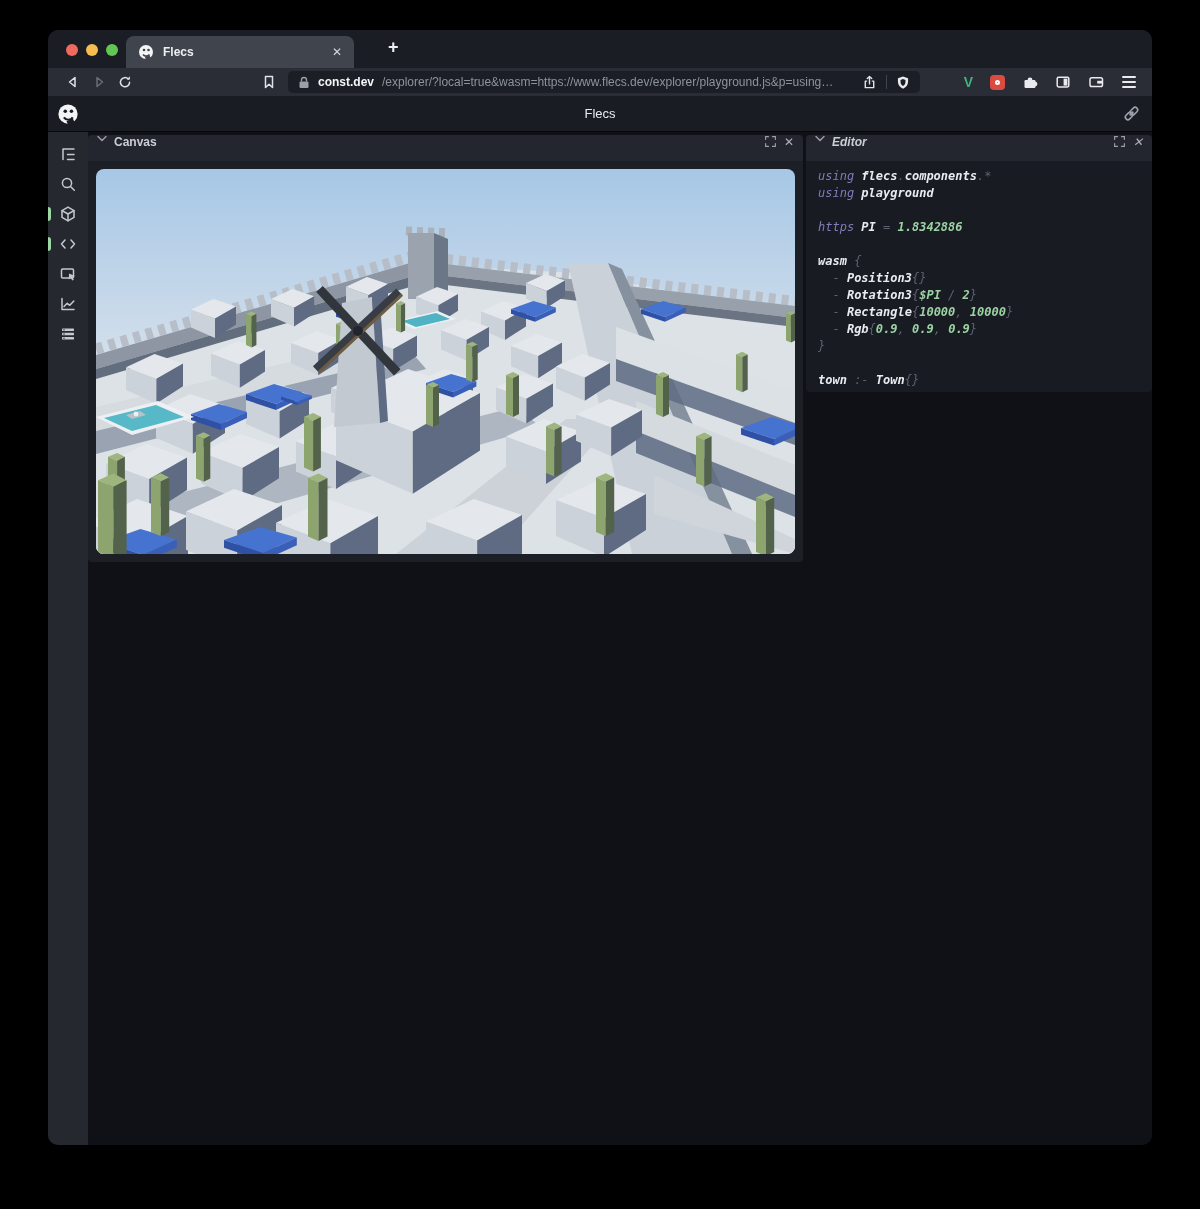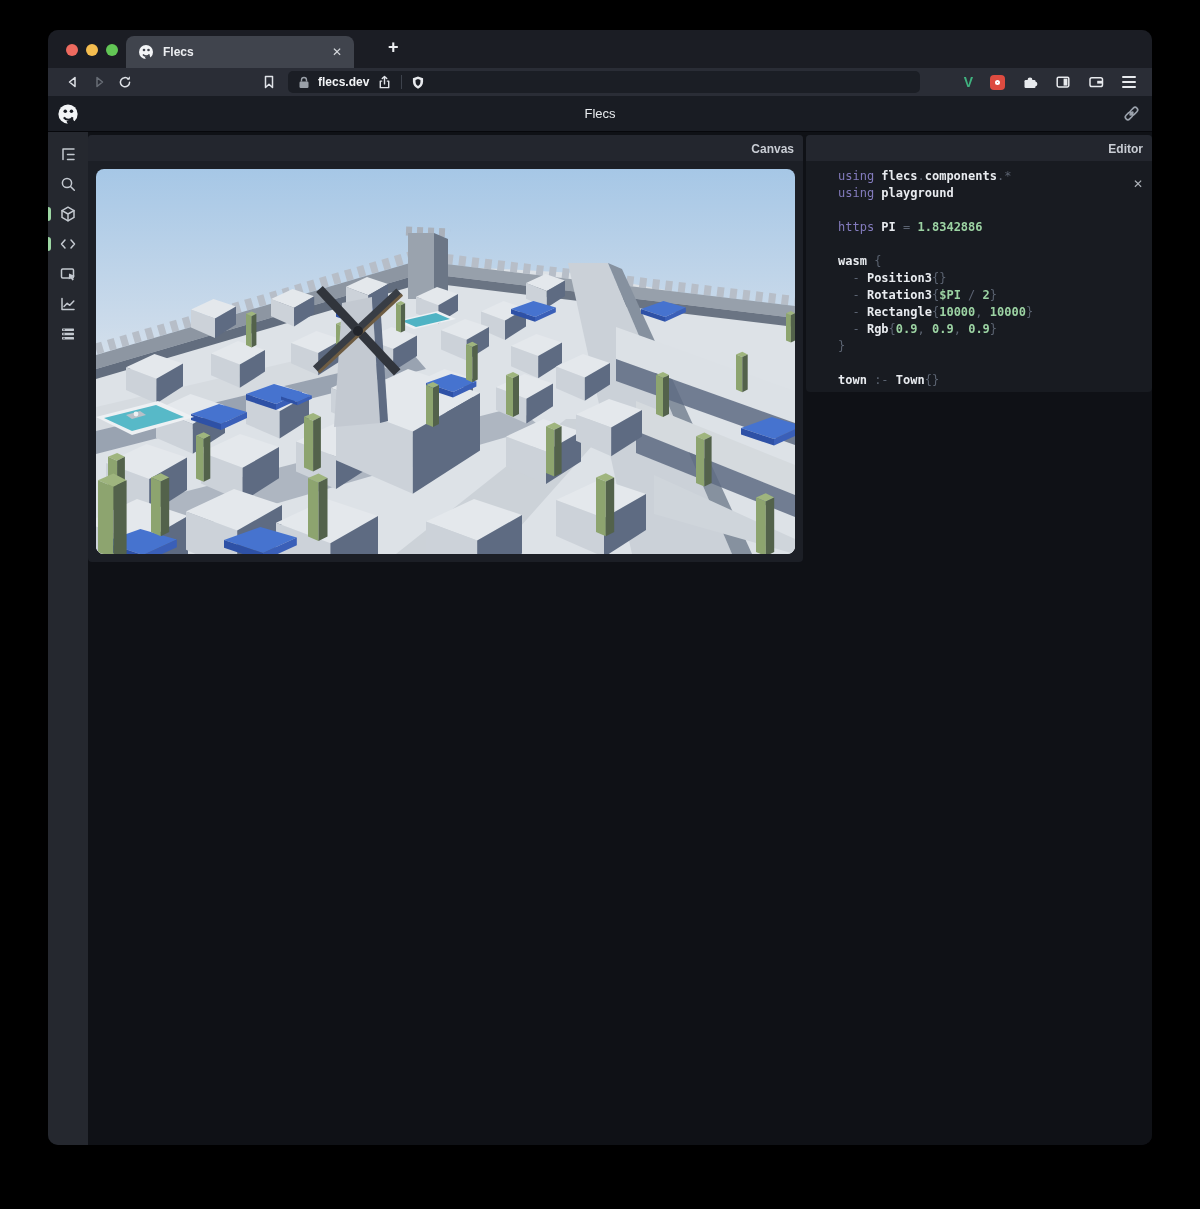--- a/index.html
+++ b/index.html
@@ -39,33 +39,33 @@
   .app-logo { margin-left:9px; }
   .link-btn { position:absolute; right:12px; top:9px; }
 
   .content { position:absolute; top:102px; bottom:0; left:0; right:0; display:flex; }
   .iconbar { width:40px; background:#25282f; padding-top:7px; display:flex; flex-direction:column; align-items:center; }
   .icon-slot { position:relative; height:30px; width:40px; display:flex; align-items:center; justify-content:center; }
   .active-bar { position:absolute; left:0; top:8px; width:3px; height:14px; border-radius:0 3px 3px 0; background:#9dd7a4; }
   .main { flex:1; position:relative; background:#0f1116; }
 
   .panel { position:absolute; border-radius:4px; overflow:hidden; background:#1c1f26; }
-  .panel-head { height:26px; background:#23262e; display:flex; align-items:flex-end; padding:0 9px; gap:7px;
-                font-size:12px; font-weight:bold; color:#c9cdd4;flex-direction:column; }
+  .panel-head { height:26px; background:#23262e; display:flex; align-items:flex-start; padding:0 9px; gap:7px;
+                font-size:12px; font-weight:bold; color:#c9cdd4; }
   .panel-head .spacer { flex:1; }
   .panel-x { color:#aeb3ba; font-size:12px; font-weight:normal; }
   .canvas-panel { left:0; top:3px; width:715px; height:427px; }
-  .editor-panel { left:718px; top:3px; width:346px; height:257px; background:#181b21; }
+  .editor-panel { left:718px; top:3px; width:346px; height:257px; background:#181b21;font-style:italic; }
 
   .scene-wrap { margin:8px; height:385px; border-radius:8px; overflow:hidden; }
   .scene-wrap svg { display:block; }
 
   .code { font-family:"DejaVu Sans Mono","Liberation Mono",monospace; font-size:12px; line-height:17px;
           padding:7px 12px; color:#e8ebef; }
-  .cl { white-space:pre;margin-left:20px; }
+  .cl { white-space:pre; }
   .tok-k { color:#837bbd; }
   .tok-i { color:#e8ebef; font-weight:bold; }
   .tok-n { color:#9cd3a3; font-weight:bold; }
   .tok-p { color:#5b6371; }
 
   .stroke-ic { stroke:#dfe2e7; stroke-width:1.5; fill:none; stroke-linecap:round; stroke-linejoin:round; }
   .stroke-dim { stroke:#686d76; stroke-width:1.5; fill:none; stroke-linecap:round; stroke-linejoin:round; }
   .side-ic { stroke:#c4c9d0; stroke-width:1.5; fill:none; stroke-linecap:round; stroke-linejoin:round; }
   .head-ic { stroke:#9ba0a8; stroke-width:1.4; fill:none; stroke-linecap:round; }
 
@@ -119,21 +119,22 @@
     <span class="navbtn" style="margin-left:118px">
       <svg width="16" height="16" viewBox="0 0 16 16">
           <path class="stroke-ic" d="M4.5 2.5h7v11L8 10.2l-3.5 3.3z"></path>
         </svg>
     </span>
     <div class="urlbar" style="margin-left:6px">
       <svg width="12" height="13" viewBox="0 0 12 13">
         <rect x="1.5" y="5.5" width="9" height="6.5" rx="1.2" fill="#9aa0a8"></rect>
         <path d="M3.5 5.5V4a2.5 2.5 0 0 1 5 0v1.5" stroke="#9aa0a8" stroke-width="1.4" fill="none"></path>
       </svg>
-      <span class="url-domain">flecs.dev</span>
+      <span class="url-domain">const.dev</span>
+        <span class="url-path">/explorer/?local=true&amp;wasm=https://www.flecs.dev/explorer/playground.js&amp;p=using…</span>
       <span class="url-right">
         <svg width="15" height="15" viewBox="0 0 16 16">
           <path class="stroke-ic" d="M5 6.5H3.5v7h9v-7H11M8 9.5v-8M5.6 3.8 8 1.5l2.4 2.3"></path>
         </svg>
         <span class="vdiv"></span>
         <svg width="14" height="15" viewBox="0 0 16 16">
           <path d="M8 1.2 13.8 3v4.2c0 3.8-2.5 6.2-5.8 7.8-3.3-1.6-5.8-4-5.8-7.8V3z" fill="#e8eaee"></path>
           <path d="M8 4 10.8 5v2.4C10.8 9.6 9.6 11 8 12 6.4 11 5.2 9.6 5.2 7.4V5z" fill="#1b1e25"></path>
         </svg>
       </span>

